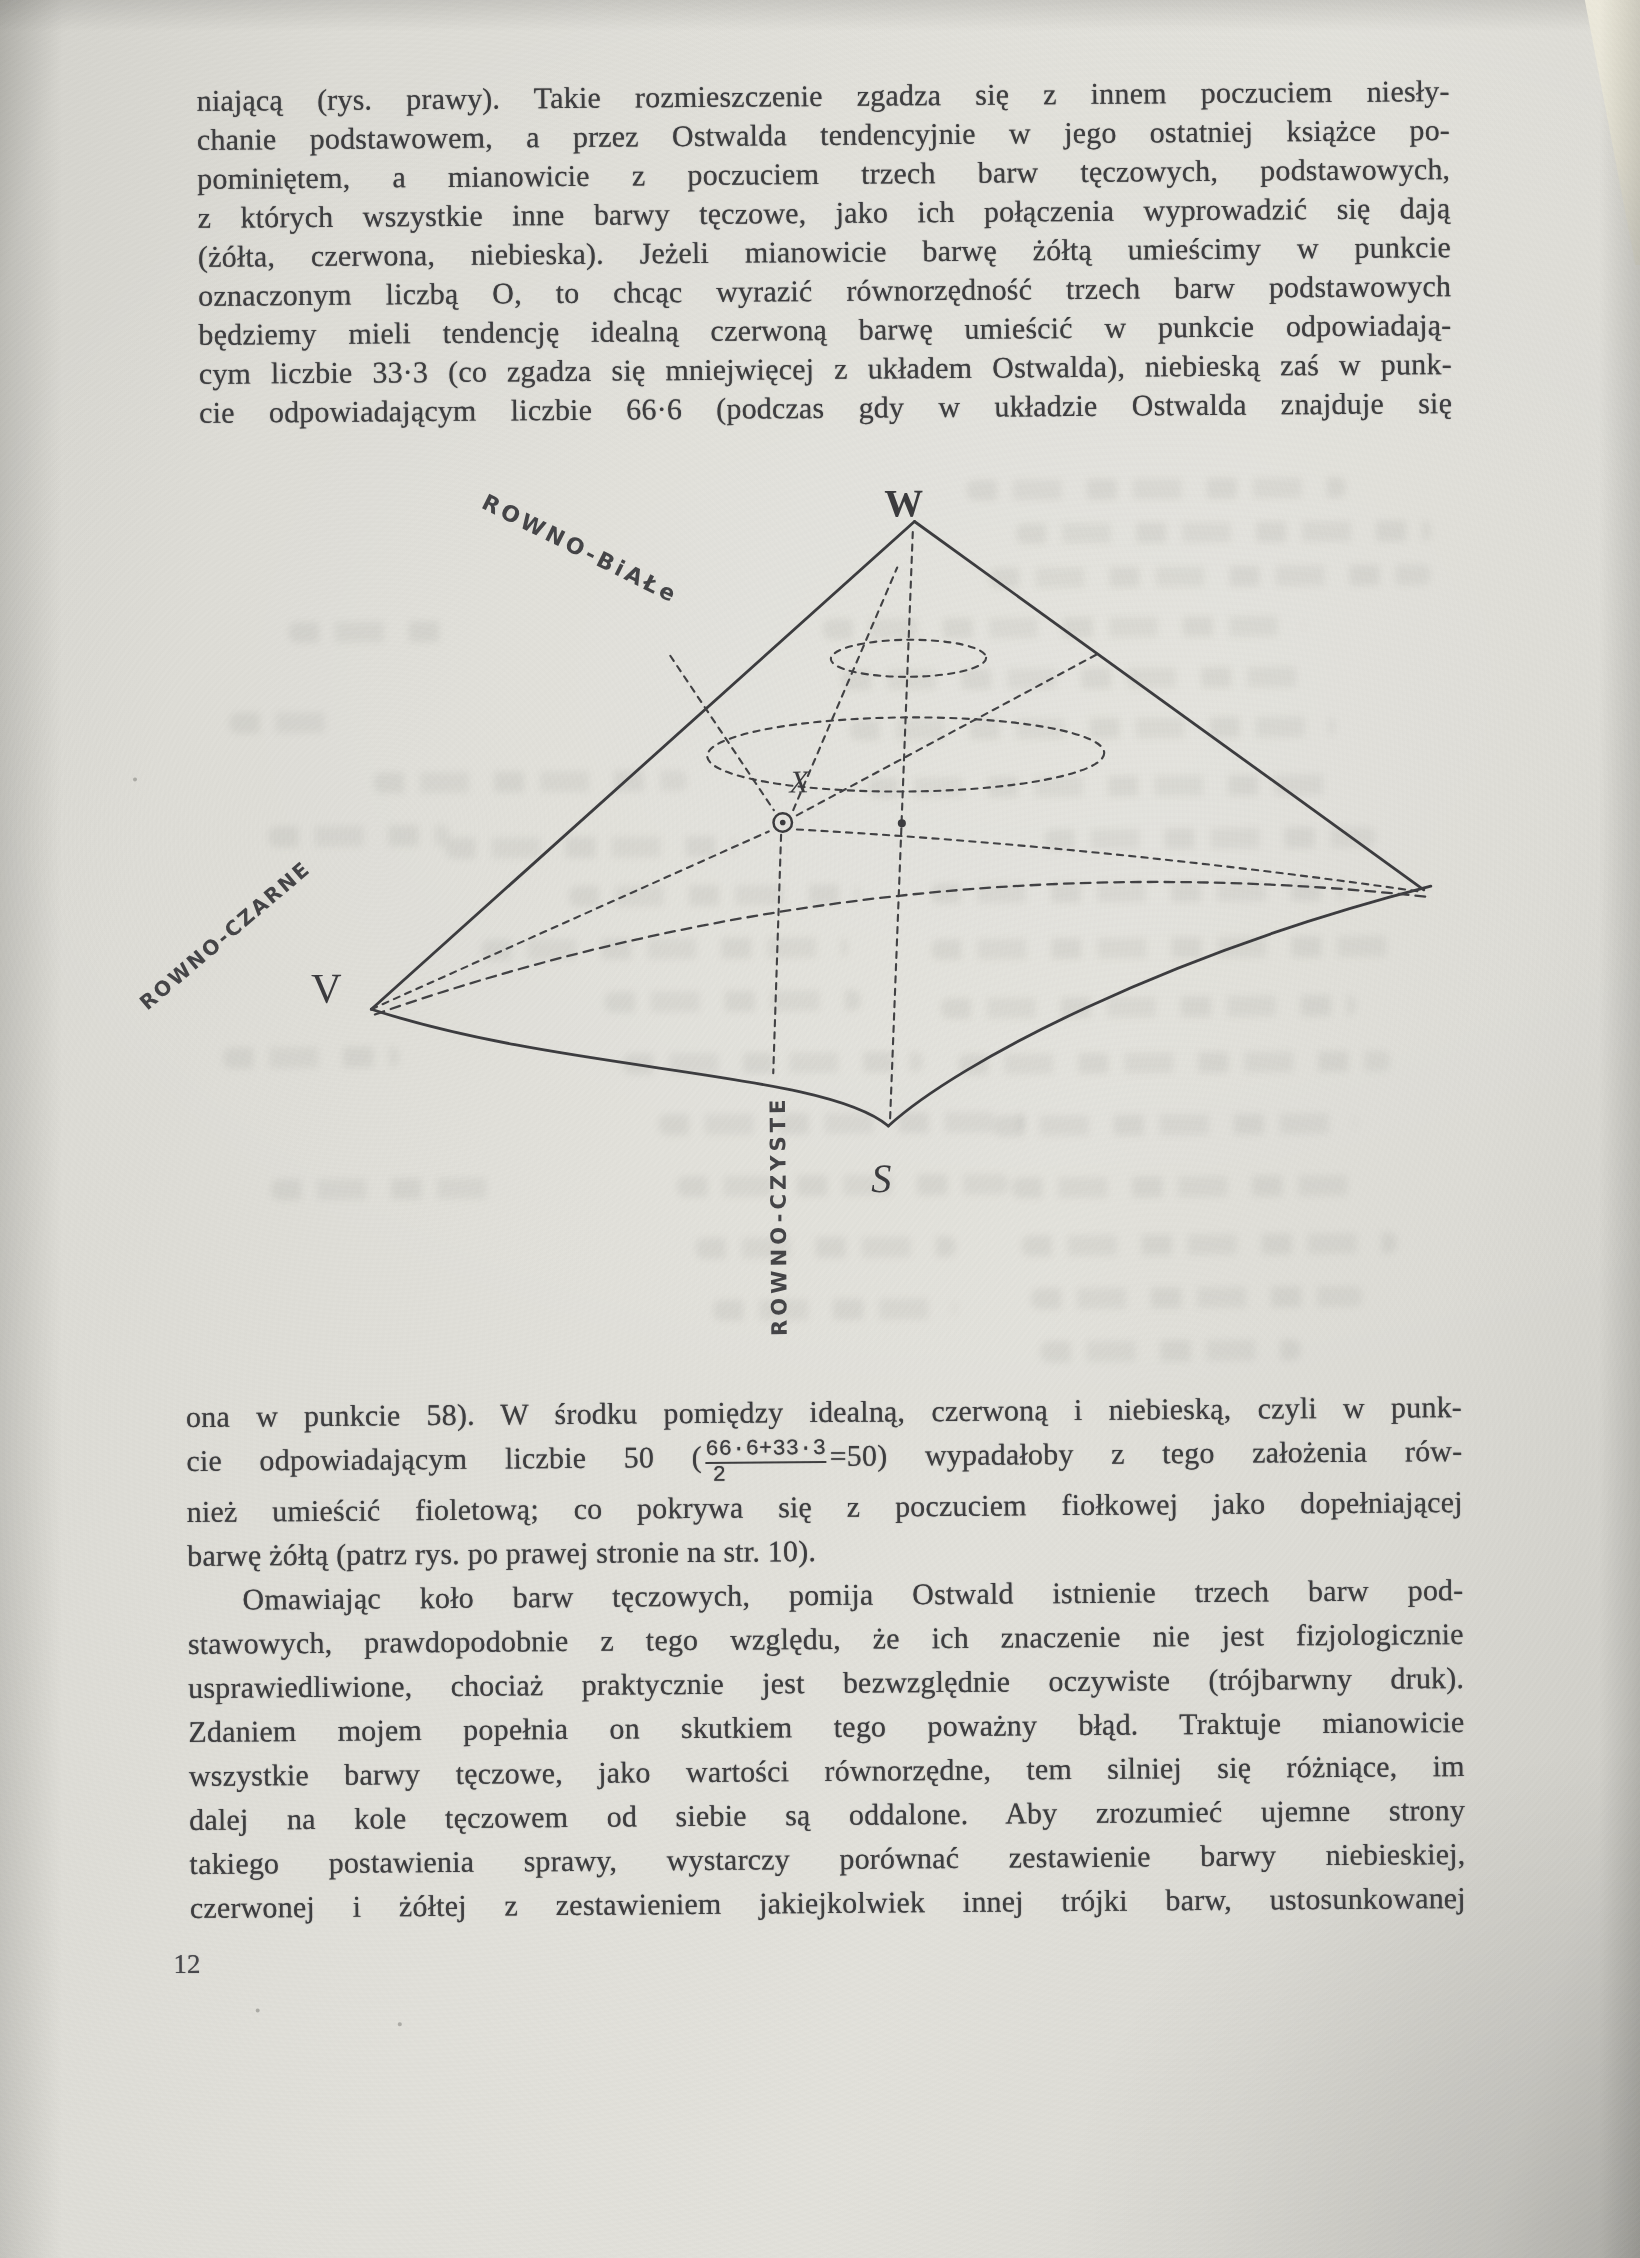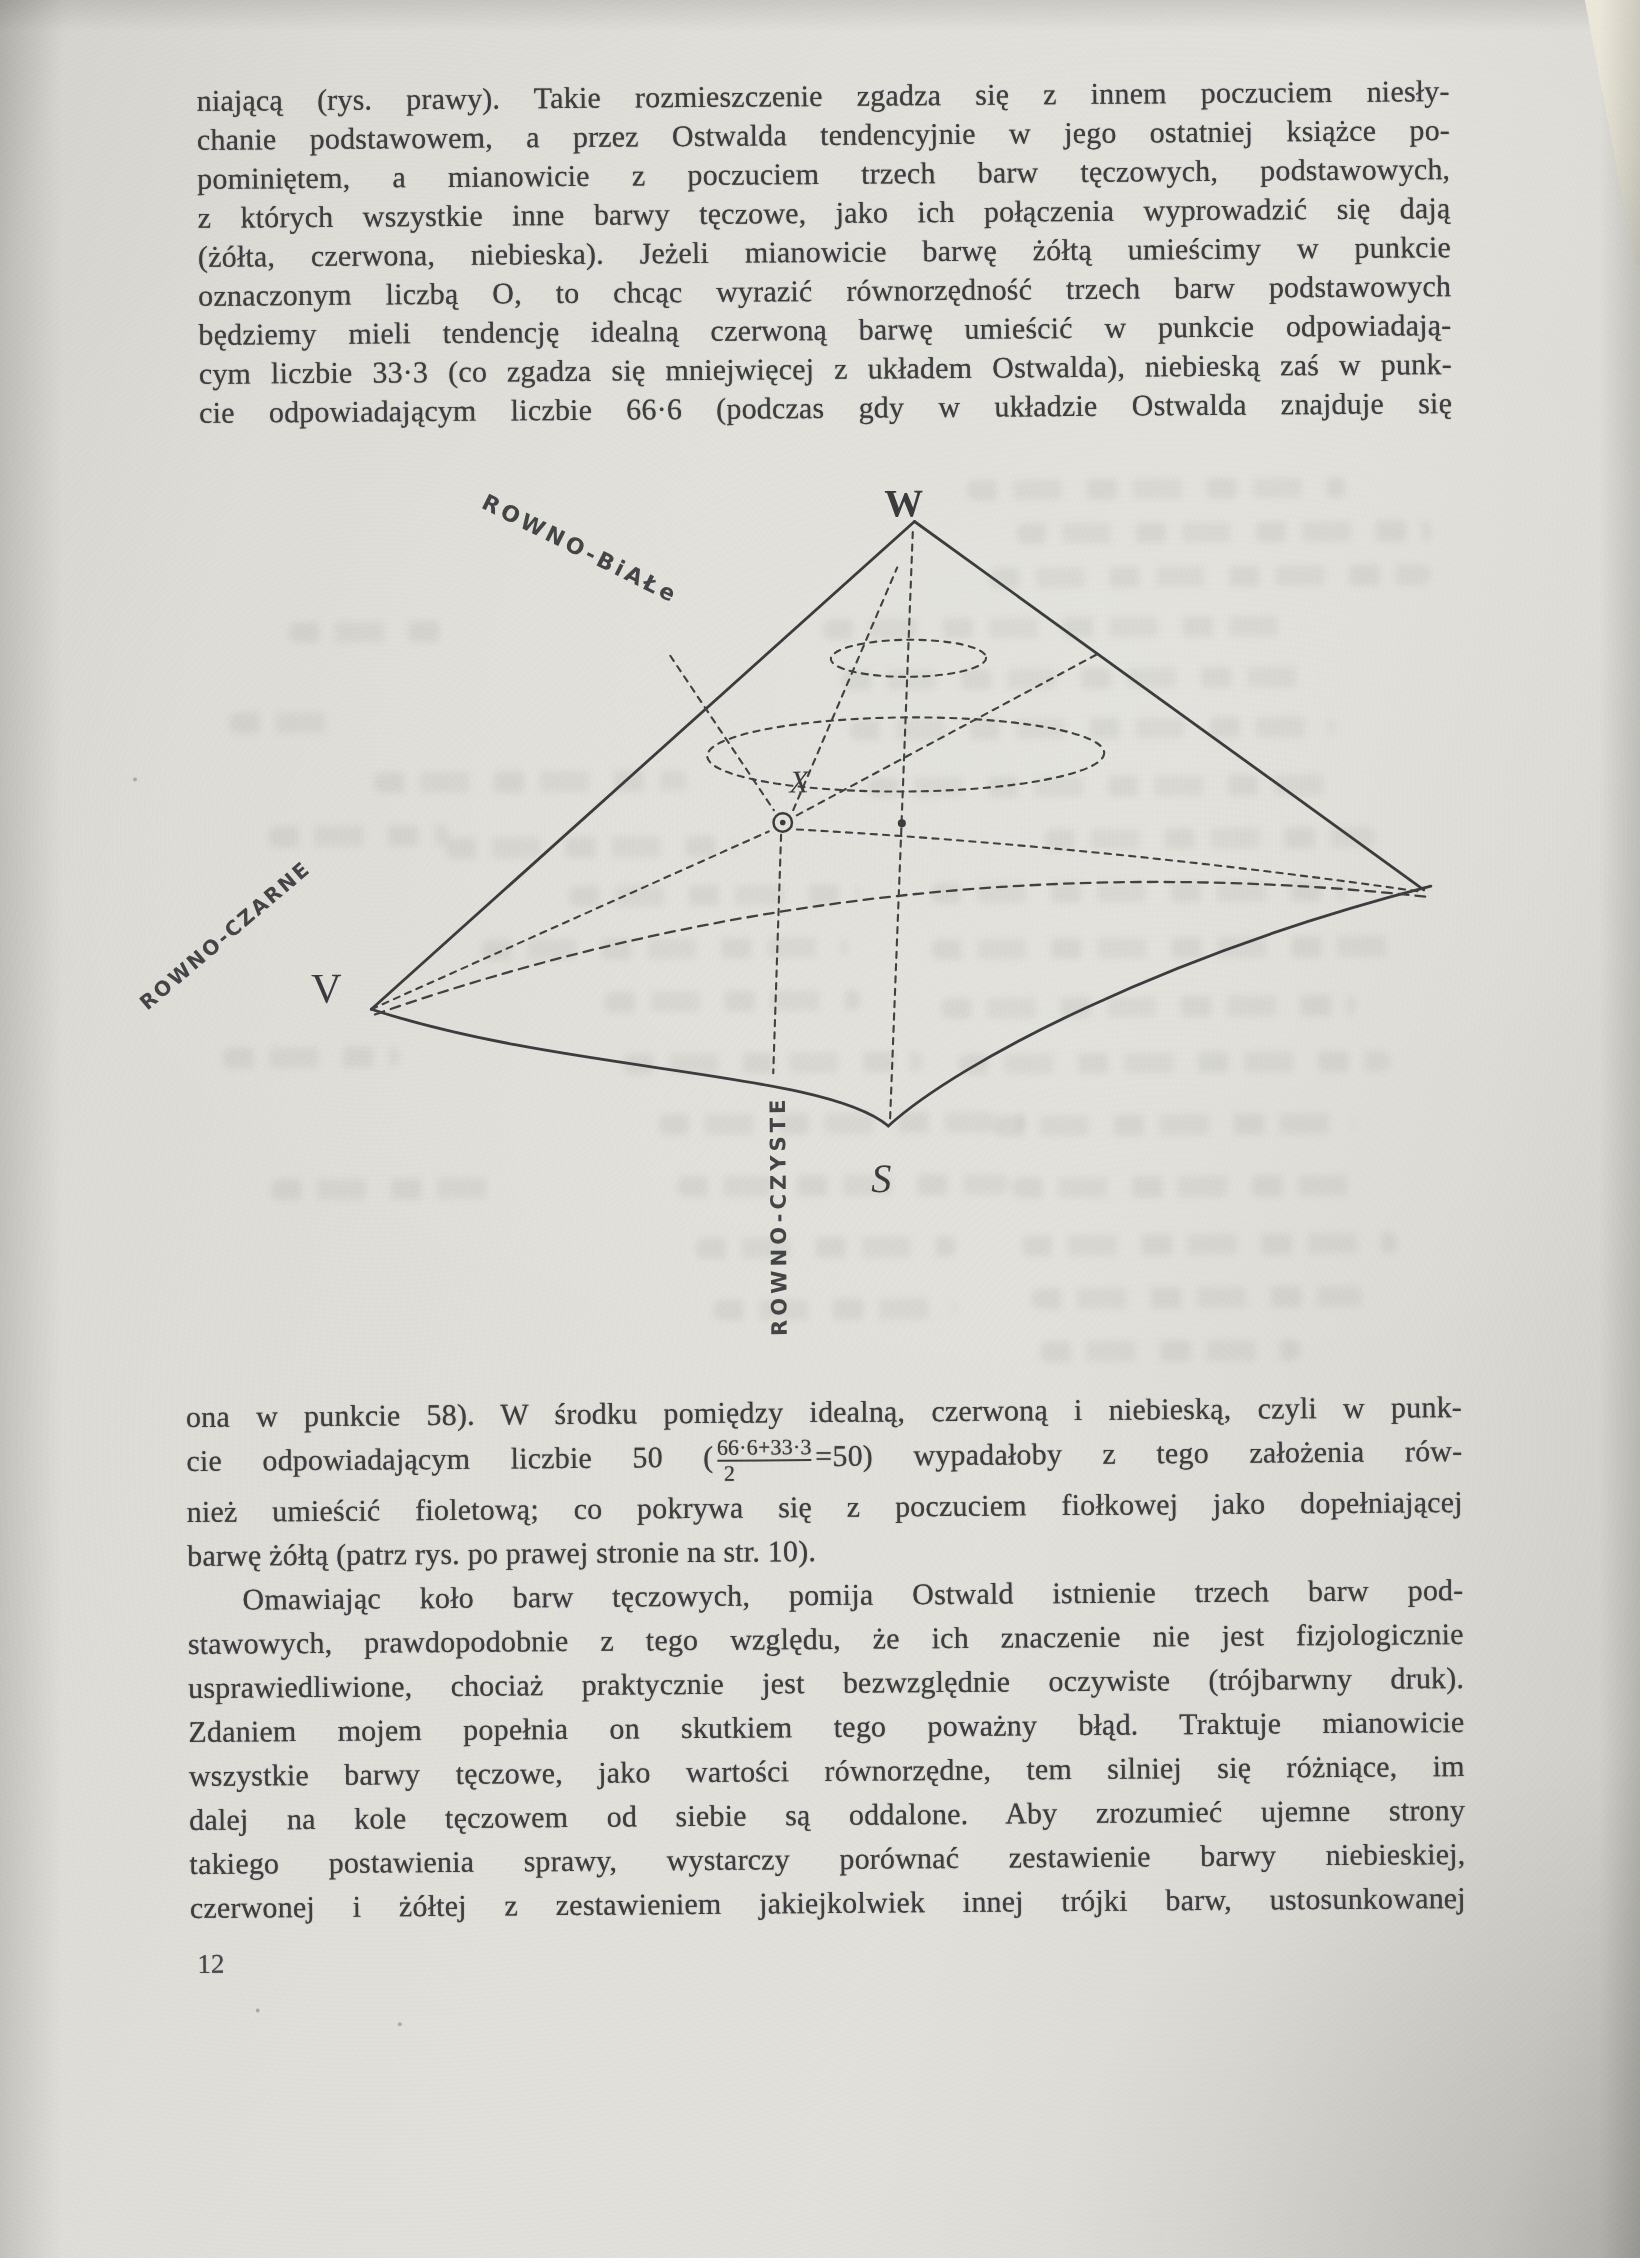--- a/index.html
+++ b/index.html
@@ -24,25 +24,25 @@
   .left-edge-shade{position:absolute;top:0;left:0;width:62px;height:2258px;
     background:linear-gradient(90deg,rgba(35,35,30,.14),rgba(0,0,0,0));}
   .tilt{position:absolute;inset:0;transform:rotate(-0.45deg);transform-origin:50% 40%;}
 
   .para{position:absolute;color:#3c3c3e;text-shadow:0 0 1.1px rgba(55,55,58,.8);letter-spacing:0.2px;}
   .para-top{left:203px;top:76px;width:1253px;font-size:30px;line-height:39px;}
   .para-bottom{left:182px;top:1390px;width:1276px;font-size:30px;line-height:44px;}
   .ln{text-align:justify;text-align-last:justify;}
   .ln.short{text-align-last:left;}
   .ln.indent{text-indent:55px;}
-  .frac{display:inline-block;text-align:right;vertical-align:-14px;font-size:22px;line-height:1.08;padding:0 3.5px;}
+  .frac{display:inline-block;text-align:right;vertical-align:-14px;font-size:22px;line-height:1.08;padding:0 3.5px;font-family:Liberation Mono, monospace;}
   .frac .num{display:block;}
   .frac .den{display:block;border-top:2.1px solid #3c3c3e;padding:0 7px;}
   .pageno{position:absolute;left:165px;top:1944px;font-size:27px;color:#46464a;
-    text-shadow:0 0 0.9px rgba(60,60,64,.7);margin-left:24px;}
+    text-shadow:0 0 0.9px rgba(60,60,64,.7);}
 
   svg.figure{position:absolute;inset:0;}
   .solid{stroke:#3a3a3d;stroke-width:3.2;fill:none;stroke-linecap:round;}
   .dash{stroke:#3f3f42;stroke-width:2.6;fill:none;stroke-dasharray:11 8;stroke-linecap:round;}
   .dash-fine{stroke:#3f3f42;stroke-width:2.4;fill:none;stroke-dasharray:7 7;stroke-linecap:round;}
   .vertex-label{fill:#39393c;font-family:"Liberation Serif","DejaVu Serif",serif;}
   .hand-label{fill:#434346;font-family:"DejaVu Sans","Liberation Sans",sans-serif;font-weight:bold;}
   .ghost{position:absolute;height:21px;border-radius:8px;filter:blur(3.5px);opacity:.20;
     background:repeating-linear-gradient(90deg, rgba(116,118,114,.55) 0 30px, rgba(0,0,0,0) 30px 46px,
       rgba(116,118,114,.45) 46px 95px, rgba(0,0,0,0) 95px 120px);}

